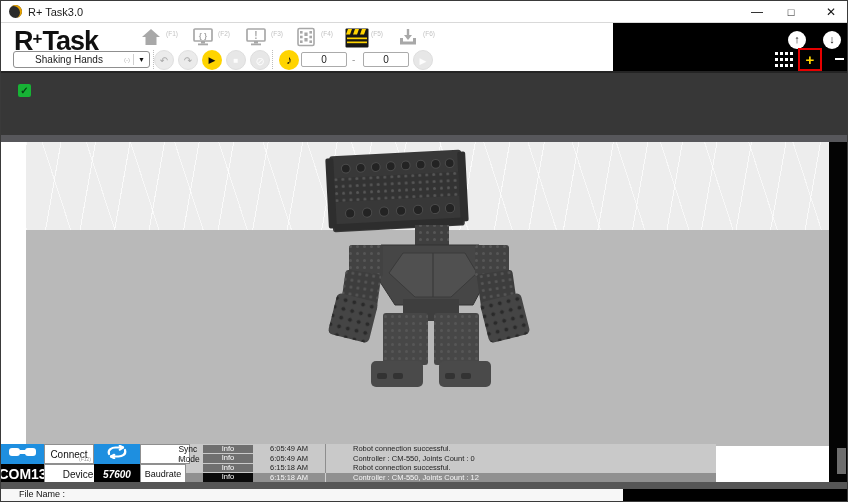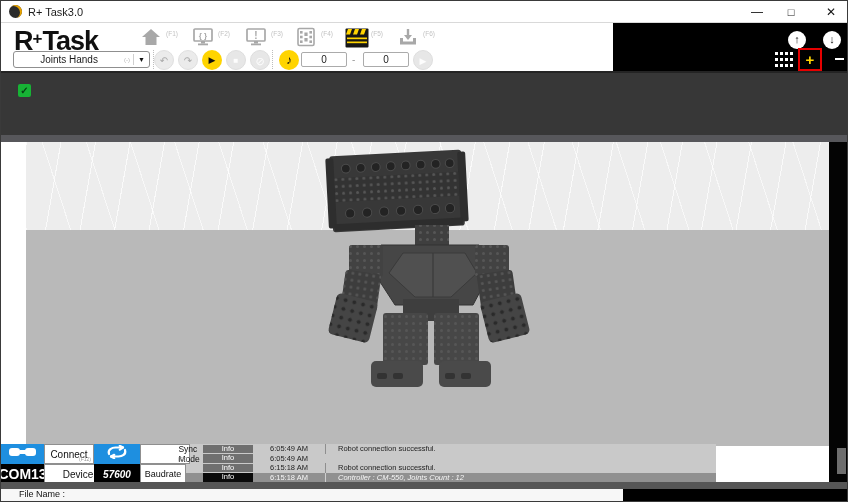--- a/index.html
+++ b/index.html
@@ -64,24 +64,24 @@
   }
   .vp-floor{ left:25px; top:229px; width:803px; height:216px; background:#b9b9b9; }
   .vp-blackbar{ left:828px; top:141px; width:18px; height:340px; background:#040404; }
 
   
   .log-panel{ left:185px; top:443px; width:530px; height:38px; font-size:8px; }
   .log-row{ display:flex; align-items:center; height:9.5px; background:#c9c9c9; color:#1e1e1e; }
   .log-row .lvl{ margin-left:17px; width:50px; background:#6f6f6f; color:#fff; text-align:center;
                  height:8.5px; line-height:8.5px; font-size:7.5px;}
   .log-row .time{ width:72px; text-align:center; font-size:7.5px;}
-  .log-row .msg{ flex:1; border-left:1px solid #8e8e8e; padding-left:12px; height:100%; line-height:9.5px; font-size:7.5px;}
+  .log-row .msg{ flex:1; border-left:1px solid #8e8e8e; padding-left:27px; height:100%; line-height:9.5px; font-size:7.5px;}
   .log-row.sel{ background:#909090; color:#f7f7f7; }
   .log-row.sel .lvl{ background:#0a0a0a; }
-  .log-row.sel .msg{ border-left-color:#cfcfcf;font-style:italic; }
+  .log-row.sel .msg{ border-left-color:#cfcfcf; }
   .log-thumb{ left:836px; top:447px; width:9px; height:26px; background:#6e6e6e; }
 
   
   .conn-cell{ height:20px; border:1px solid #8f8f8f; background:#fff; color:#0f0f0f;
               display:flex; align-items:center; justify-content:center; position:absolute;}
   .conn-blue{ background:#1e8fe0; border-color:#1e8fe0; }
   .conn-black{ background:#000; border-color:#000; color:#fff; font-weight:bold; }
   .sc-tag{ position:absolute; right:2px; bottom:1px; font-size:5px; color:#9a9a9a; }
 
   .strip-under{ left:0; top:481px; width:848px; height:7px; background:#565656; }
@@ -163,21 +163,21 @@
   <div class="abs nav-item" style="left:395px">
     <span><svg width="24" height="20" viewBox="0 0 24 20" fill="#a8a8a8">
           <rect x="10.8" y="2" width="2.4" height="6.5"></rect>
           <polygon points="8,8 16,8 12,13"></polygon>
           <path d="M4 11 V17.5 H20 V11 H17 V14.5 H7 V11 Z"></path>
         </svg></span>
     <span class="nav-sc">(F6)</span>
   </div>
 
   <div class="abs dropdown">
-    <span class="dd-text">Joints Hands</span>
+    <span class="dd-text">Shaking Hands</span>
     <span class="dd-hint">(-)</span>
     <span class="dd-arrow">▼</span>
   </div>
 
   <div class="abs vsep" style="left:152px"></div>
   <div class="abs cbtn lt" style="left:153px">↶</div>
   <div class="abs cbtn lt" style="left:177px">↷</div>
   <div class="abs cbtn yl" style="left:201px; font-size:9px;">▶</div>
   <div class="abs cbtn dis" style="left:225px; font-size:8px;">■</div>
   <div class="abs cbtn dis" style="left:249px; font-size:11px;">⊘</div>
@@ -307,20 +307,21 @@
 
   <div class="abs log-panel">
     <div class="log-row">
       <span class="lvl">Info</span>
       <span class="time">6:05:49 AM</span>
       <span class="msg">Robot connection successful.</span>
     </div>
     <div class="log-row">
       <span class="lvl">Info</span>
       <span class="time">6:05:49 AM</span>
+      <span class="msg">Controller : CM-550, Joints Count : 0</span>
     </div>
     <div class="log-row">
       <span class="lvl">Info</span>
       <span class="time">6:15:18 AM</span>
       <span class="msg">Robot connection successful.</span>
     </div>
     <div class="log-row sel">
       <span class="lvl">Info</span>
       <span class="time">6:15:18 AM</span>
       <span class="msg">Controller : CM-550, Joints Count : 12</span>

